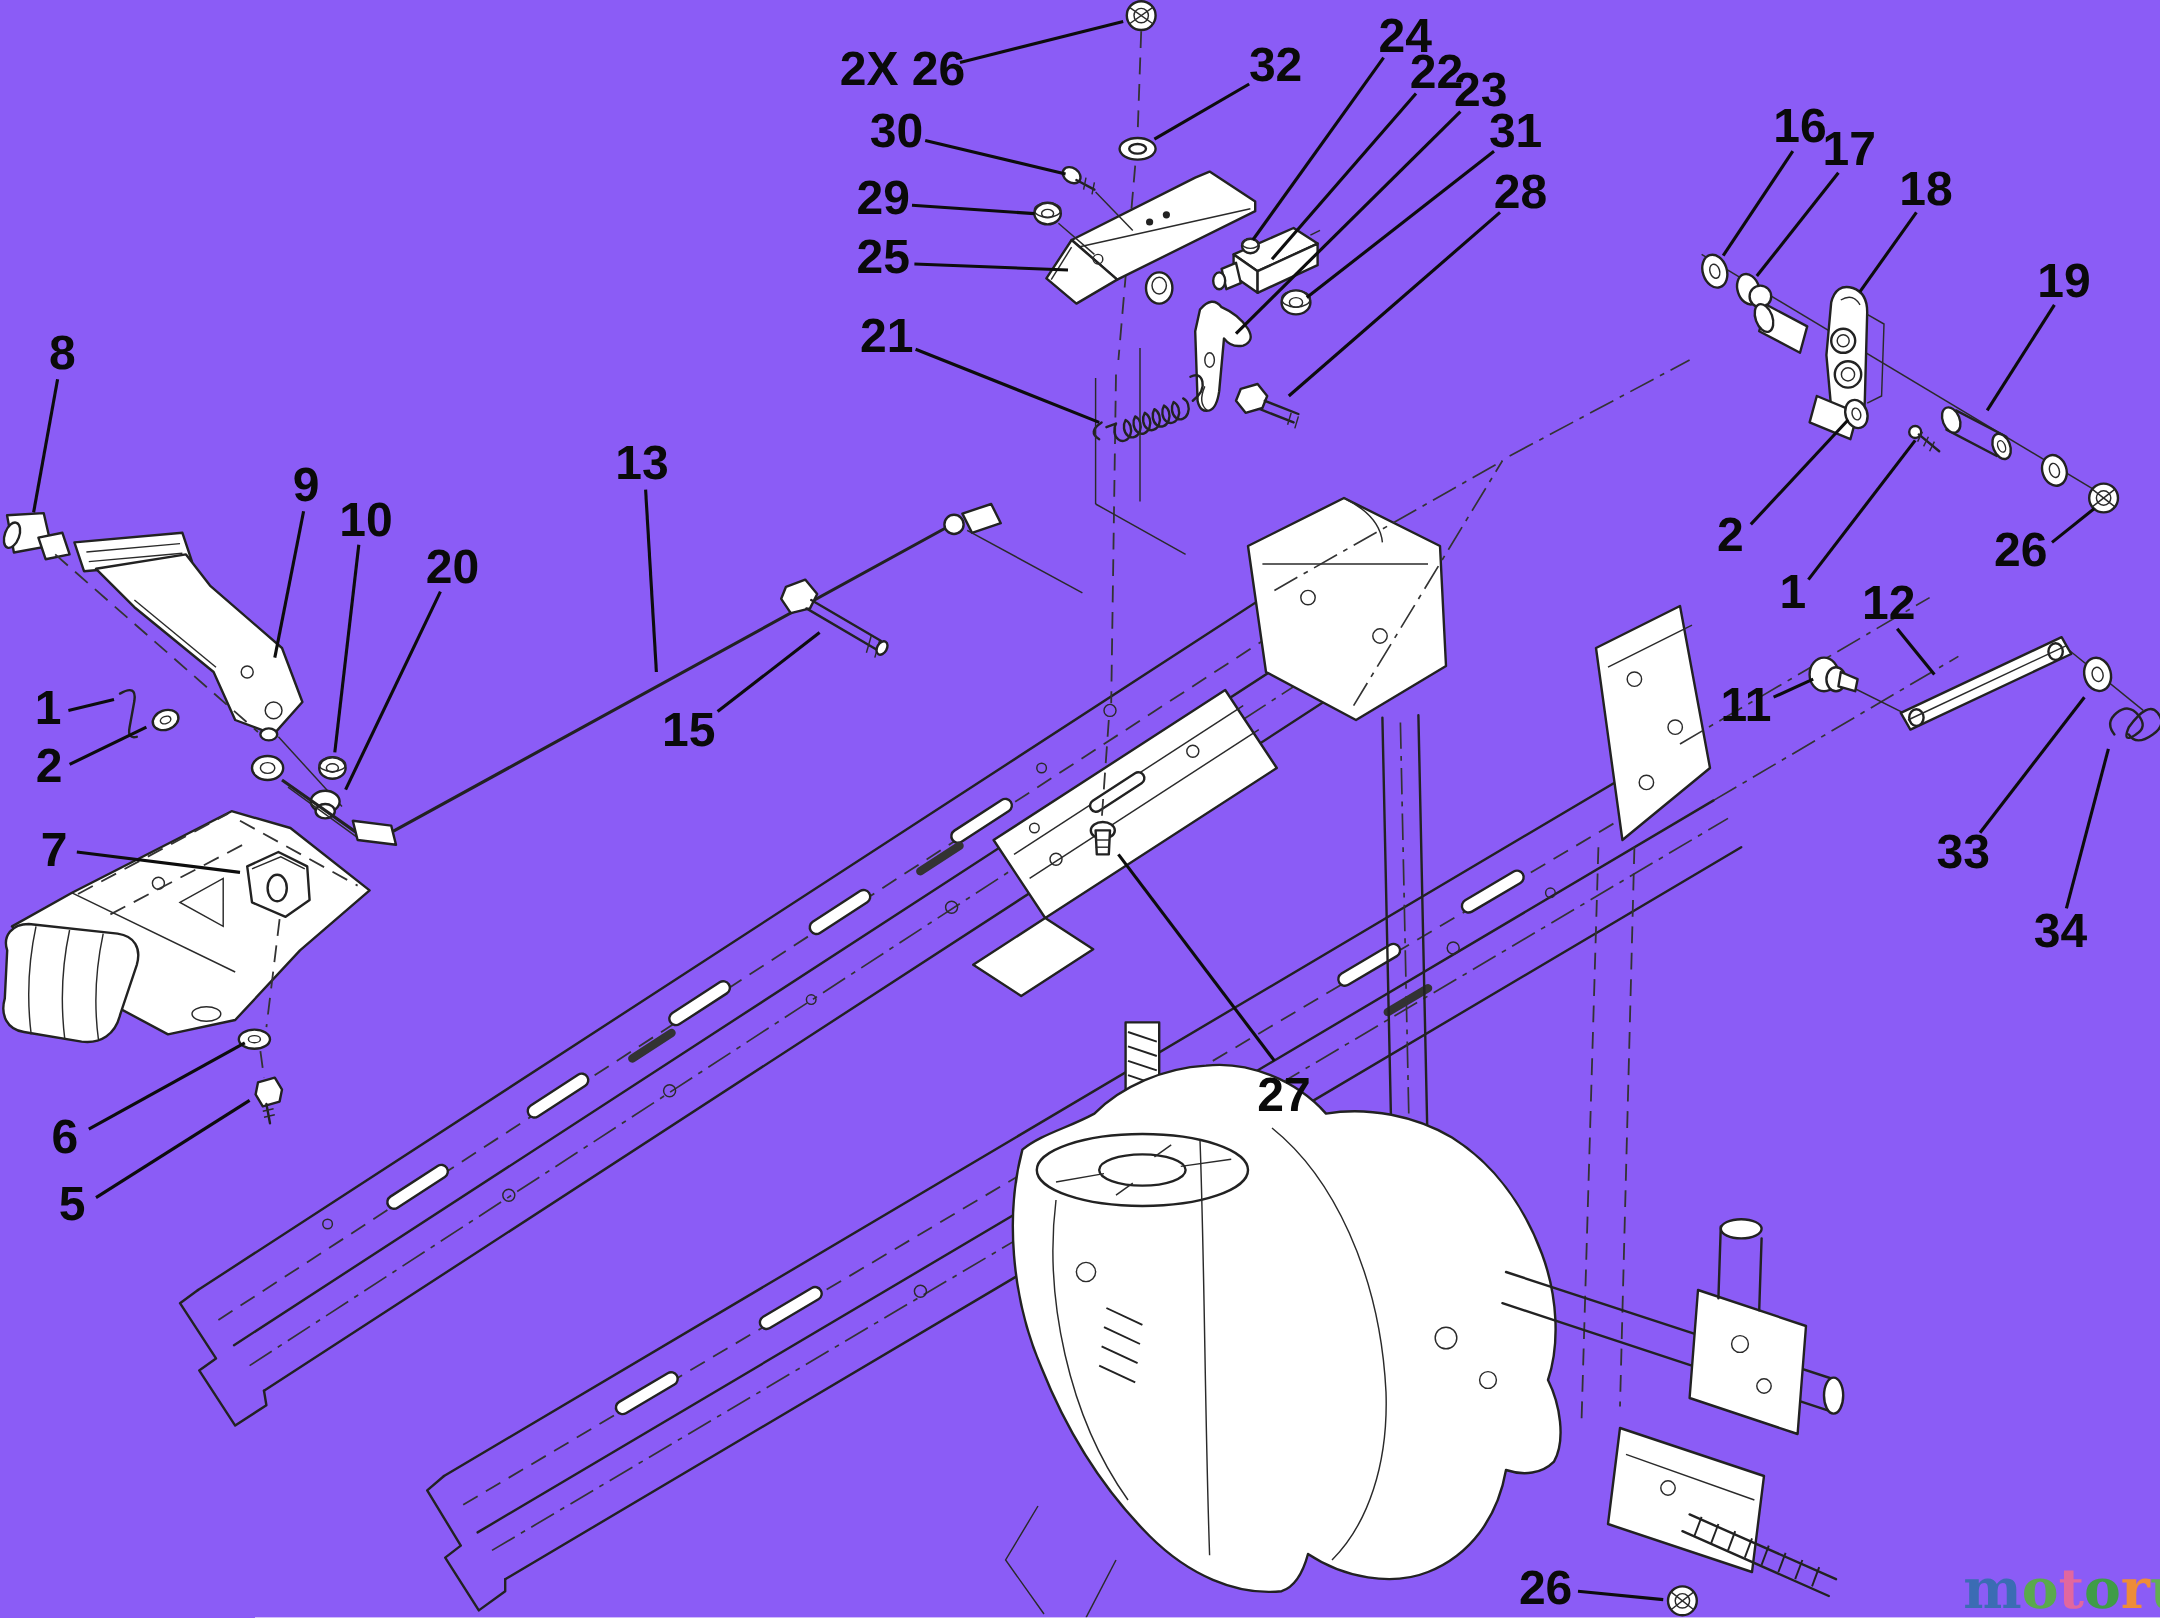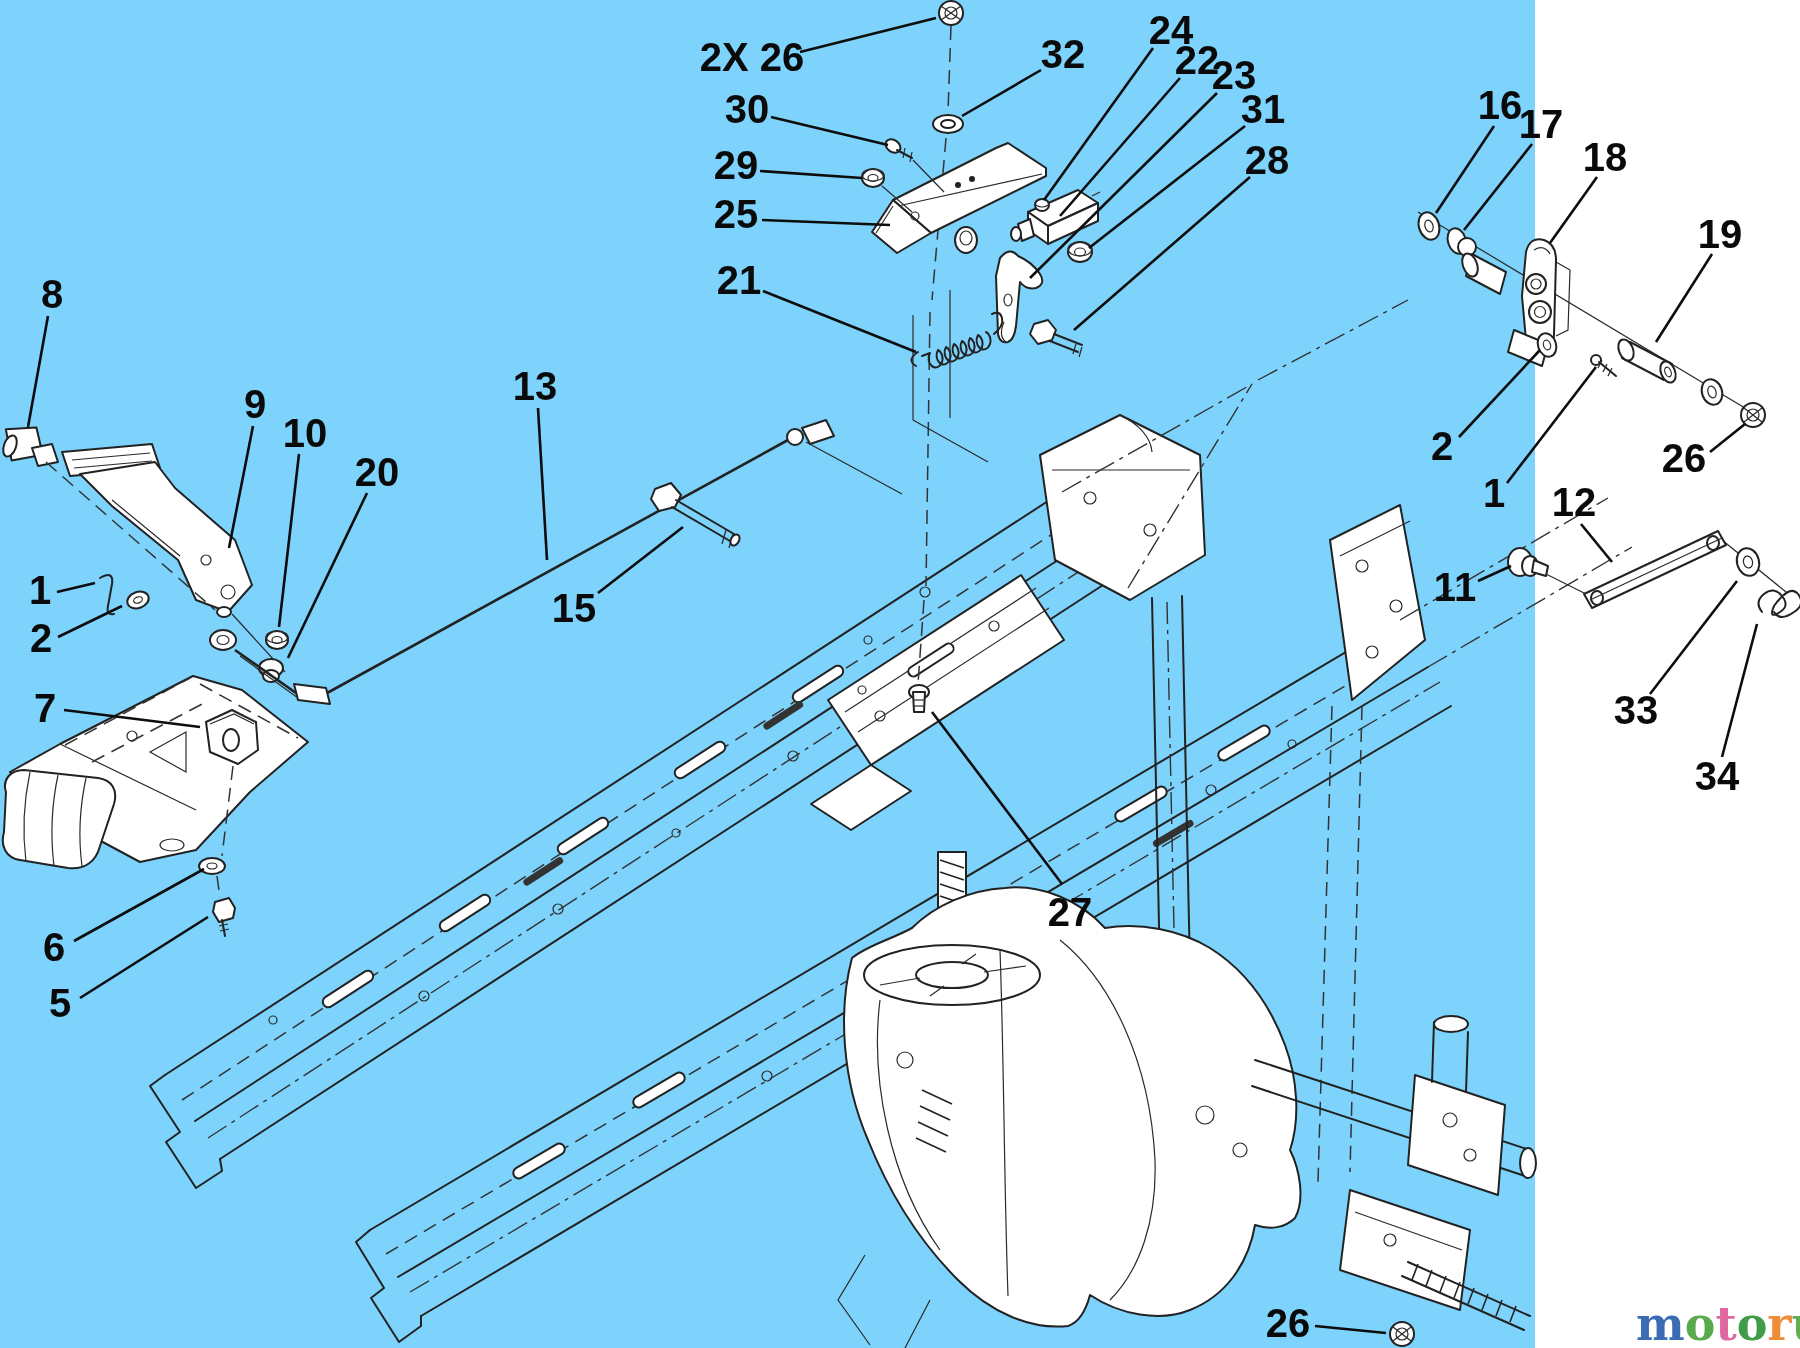--- a/index.html
+++ b/index.html
@@ -1,17 +1,17 @@
 <!DOCTYPE html>
 <html><head>
 <meta charset="utf-8">
 <style>
   html,body{margin:0;padding:0;background:#ffffff;}
   body{width:1800px;height:1348px;overflow:hidden;font-family:"Liberation Sans",sans-serif;}
-  #stage{position:relative;width:1535px;height:1348px;background:#7dd3fc;}
+  #stage{position:relative;width:1800px;height:1348px;background:#8b5cf6;}
   svg{display:block}
   .outline{fill:none;stroke:#222;stroke-width:2;stroke-linejoin:round;stroke-linecap:round;}
   .outline-thick{fill:none;stroke:#222;stroke-width:2.6;stroke-linejoin:round;}
   .whitefill{fill:#ffffff;stroke:#222;stroke-width:2;stroke-linejoin:round;}
   .thin{fill:none;stroke:#2a2a2a;stroke-width:1.2;}
   .hidden-dash{fill:none;stroke:#333;stroke-width:1.5;stroke-dasharray:14 8;}
   .centerline{fill:none;stroke:#333;stroke-width:1.4;stroke-dasharray:22 6 4 6;}
   .leader{stroke:#0d0d0d;stroke-width:2.6;fill:none;}
   .callout{font-family:"Liberation Sans",sans-serif;font-weight:700;font-size:40px;fill:#0a0a0a;}
   .hatch{stroke:#222;stroke-width:1.6;}

